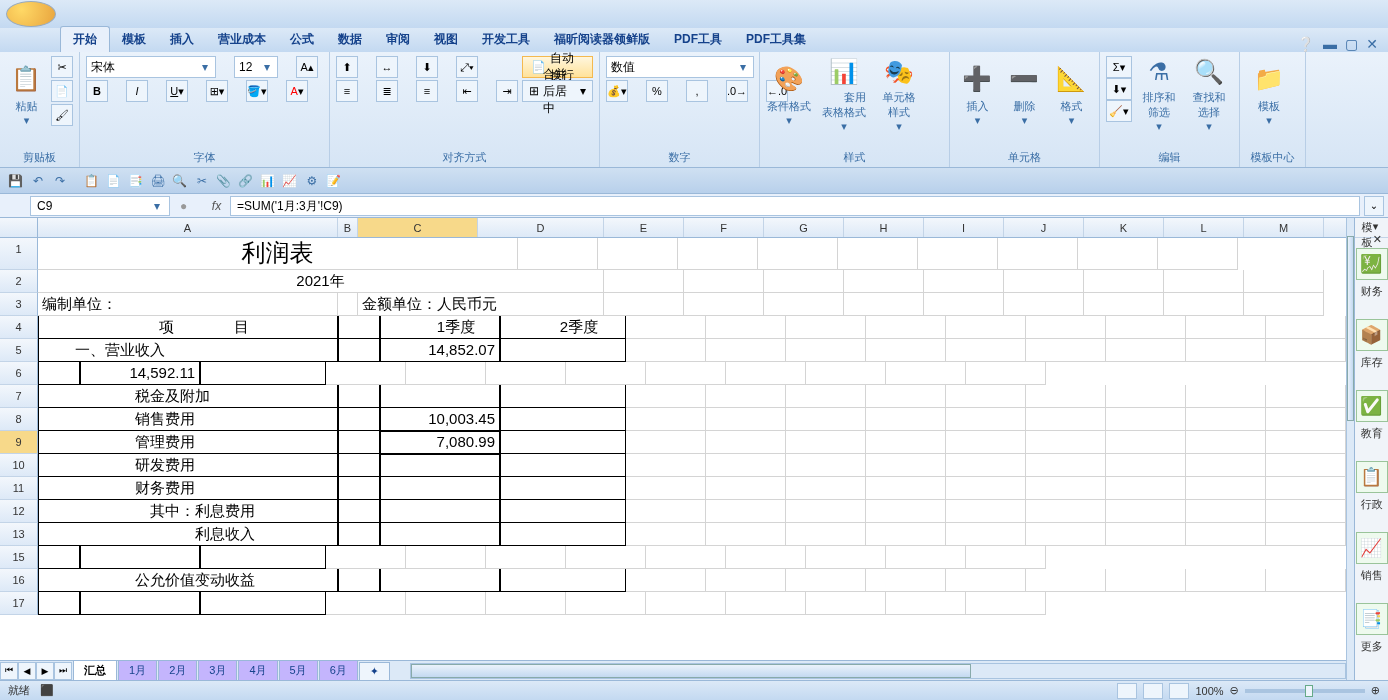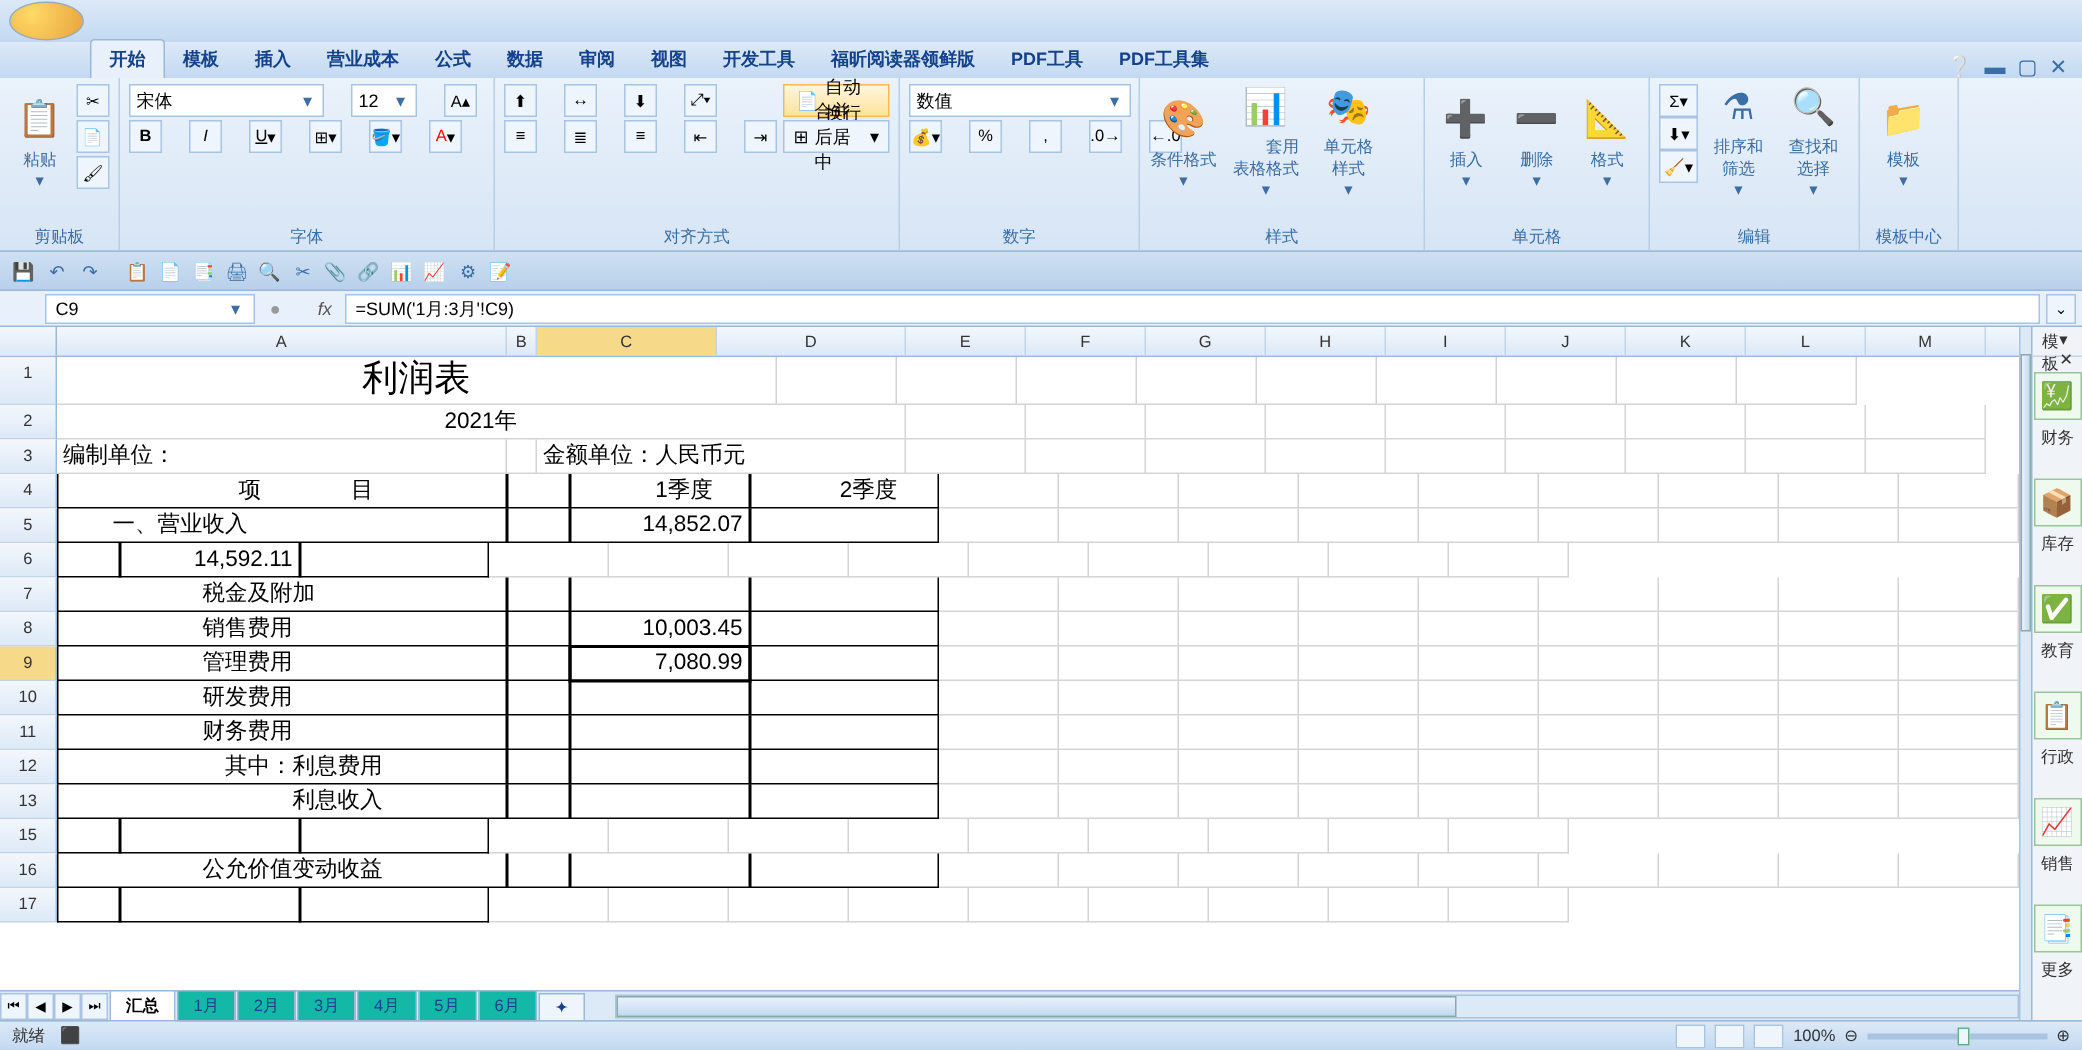--- a/index.html
+++ b/index.html
@@ -63,21 +63,21 @@
 .cell.r { text-align: right; }
 .cell.c { text-align: center; }
 .row1 { height: 32px; font-size: 24px; }
 .row1 .cell { line-height: 30px; }
 .active-cell { outline: 2px solid #000; outline-offset: -1px; }
 
 
 .sheet-tabs { height: 20px; background: #dce9f7; display: flex; align-items: center; font-size: 11px; border-top: 1px solid #9ab8d8; }
 .nav-btns { display: flex; }
 .nav-btn { width: 18px; height: 18px; border: 1px solid #a9c4e0; background: #eef5fc; display: flex; align-items: center; justify-content: center; font-size: 9px; cursor: pointer; }
-.sheet-tab { padding: 2px 10px; background: #14b8a6; border: 1px solid #9ab8d8; border-bottom: none; margin-left: 1px; cursor: pointer; color: #15428b; }
+.sheet-tab { padding: 2px 10px; background: #c4b5fd; border: 1px solid #9ab8d8; border-bottom: none; margin-left: 1px; cursor: pointer; color: #15428b; }
 .sheet-tab.active { background: #fff; font-weight: bold; color: #000; border-bottom: 1px solid #fff; }
 .hscroll { flex: 1; height: 16px; margin-left: 20px; background: #dce9f7; position: relative; border: 1px solid #a9c4e0; }
 .hscroll-thumb { position: absolute; left: 0; width: 60%; height: 100%; background: linear-gradient(#eaf2fb,#c3d9f1); border: 1px solid #8aa; }
 
 
 .tpl-panel { width: 76px; background: #f0f4f9; border-left: 1px solid #9ab8d8; display: flex; flex-direction: column; }
 .tpl-header { height: 20px; font-size: 11px; padding: 2px 6px; display: flex; justify-content: space-between; color: #333; border-bottom: 1px solid #c3d4e7; }
 .tpl-item { display: flex; flex-direction: column; align-items: center; gap: 4px; padding: 10px 0; font-size: 11px; color: #333; cursor: pointer; }
 .tpl-icon { width: 32px; height: 32px; border: 1px solid #9ac49a; background: #eefaee; display: flex; align-items: center; justify-content: center; font-size: 18px; }
 

